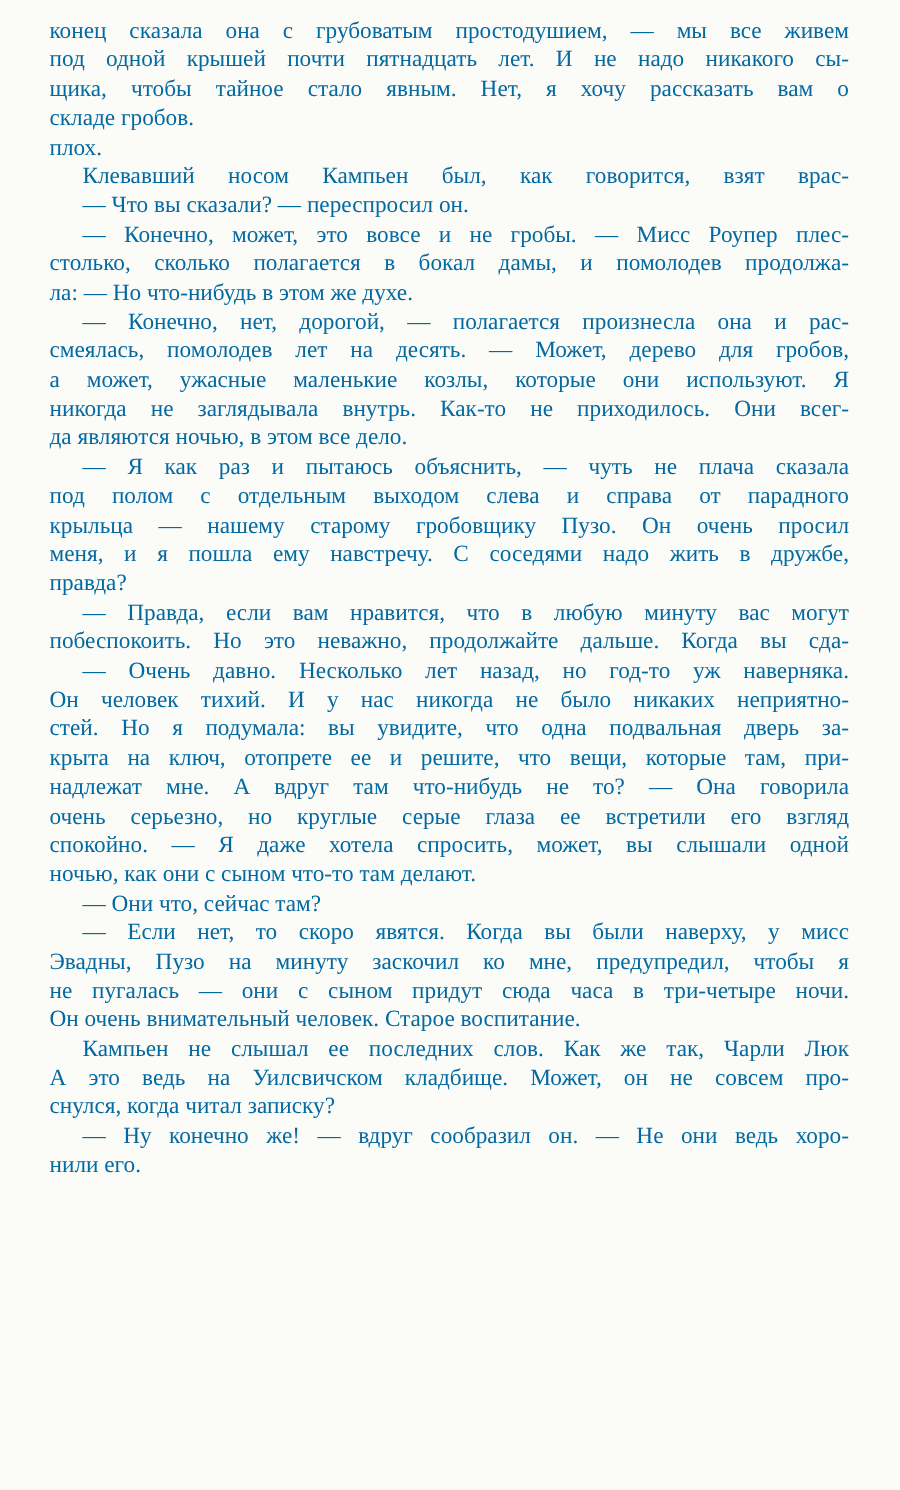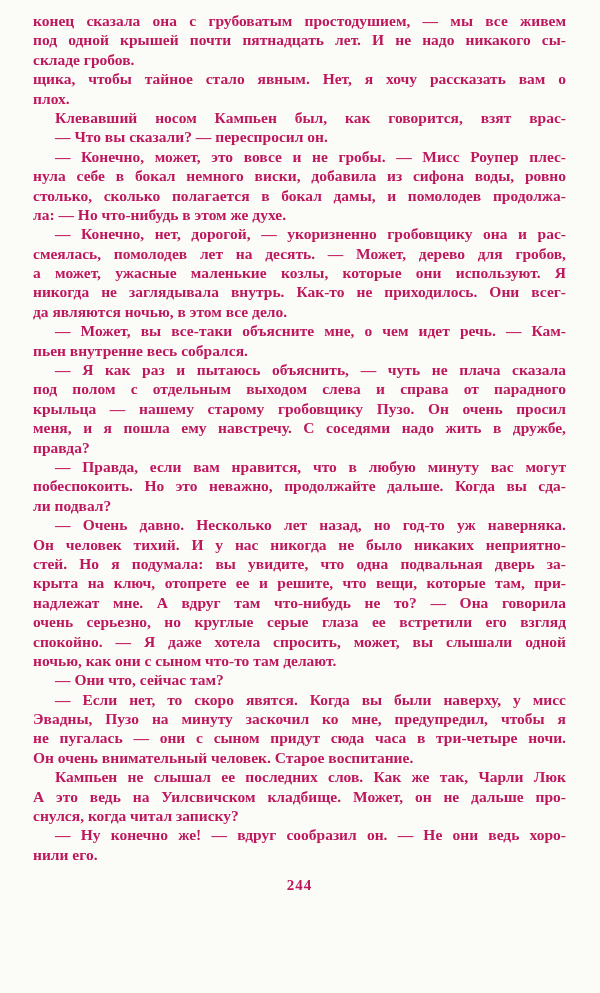--- a/index.html
+++ b/index.html
@@ -9,22 +9,22 @@
     height: 993px;
     background: #fbfbf8;
     overflow: hidden;
   }
   .page {
     box-sizing: border-box;
     width: 600px;
     height: 993px;
     padding: 11px 34px 0 33px;
     font-family: "Liberation Serif", "DejaVu Serif", serif;
-    font-weight: bold;
-    color: #be185d;
+    font-weight: normal;
+    color: #0369a1;
     font-size: 15.5px;
   }
   .text-block { width: 533px; }
   .para { margin: 0; padding: 0; }
   .line {
     height: 19.4px;
     line-height: 19.4px;
     text-align: justify;
     text-align-last: justify;
     white-space: normal;
@@ -44,58 +44,52 @@
   }
 </style>
 </head>
 <body>
 
 <div class="page">
   <div class="text-block" id="text-block">
       <div class="para">
         <div class="line">конец сказала она с грубоватым простодушием, — мы все живем</div>
         <div class="line">под одной крышей почти пятнадцать лет. И не надо никакого сы-</div>
+        <div class="line">щика, чтобы тайное стало явным. Нет, я хочу рассказать вам о</div>
         <div class="line last">складе гробов.</div>
-        <div class="line">щика, чтобы тайное стало явным. Нет, я хочу рассказать вам о</div>
       </div>
       <div class="para">
         <div class="line last">плох.</div>
         <div class="line indent">Клевавший носом Кампьен был, как говорится, взят врас-</div>
       </div>
       <div class="para">
         <div class="line last indent">— Что вы сказали? — переспросил он.</div>
       </div>
       <div class="para">
         <div class="line indent">— Конечно, может, это вовсе и не гробы. — Мисс Роупер плес-</div>
-        <div class="line">нула себе в бокал немного виски, добавила из сифона воды, ровно</div>
         <div class="line">столько, сколько полагается в бокал дамы, и помолодев продолжа-</div>
         <div class="line last">ла: — Но что-нибудь в этом же духе.</div>
       </div>
       <div class="para">
-        <div class="line indent">— Конечно, нет, дорогой, — укоризненно гробовщику она и рас-</div>
+        <div class="line indent">— Конечно, нет, дорогой, — полагается произнесла она и рас-</div>
         <div class="line">смеялась, помолодев лет на десять. — Может, дерево для гробов,</div>
         <div class="line">а может, ужасные маленькие козлы, которые они используют. Я</div>
         <div class="line">никогда не заглядывала внутрь. Как-то не приходилось. Они всег-</div>
         <div class="line last">да являются ночью, в этом все дело.</div>
-      </div>
-      <div class="para">
-        <div class="line indent">— Может, вы все-таки объясните мне, о чем идет речь. — Кам-</div>
-        <div class="line last">пьен внутренне весь собрался.</div>
       </div>
       <div class="para">
         <div class="line indent">— Я как раз и пытаюсь объяснить, — чуть не плача сказала</div>
         <div class="line">под полом с отдельным выходом слева и справа от парадного</div>
         <div class="line">крыльца — нашему старому гробовщику Пузо. Он очень просил</div>
         <div class="line">меня, и я пошла ему навстречу. С соседями надо жить в дружбе,</div>
         <div class="line last">правда?</div>
       </div>
       <div class="para">
         <div class="line indent">— Правда, если вам нравится, что в любую минуту вас могут</div>
         <div class="line">побеспокоить. Но это неважно, продолжайте дальше. Когда вы сда-</div>
-        <div class="line last">ли подвал?</div>
       </div>
       <div class="para">
         <div class="line indent">— Очень давно. Несколько лет назад, но год-то уж наверняка.</div>
         <div class="line">Он человек тихий. И у нас никогда не было никаких неприятно-</div>
         <div class="line">стей. Но я подумала: вы увидите, что одна подвальная дверь за-</div>
         <div class="line">крыта на ключ, отопрете ее и решите, что вещи, которые там, при-</div>
         <div class="line">надлежат мне. А вдруг там что-нибудь не то? — Она говорила</div>
         <div class="line">очень серьезно, но круглые серые глаза ее встретили его взгляд</div>
         <div class="line">спокойно. — Я даже хотела спросить, может, вы слышали одной</div>
         <div class="line last">ночью, как они с сыном что-то там делают.</div>
@@ -104,22 +98,21 @@
         <div class="line last indent">— Они что, сейчас там?</div>
       </div>
       <div class="para">
         <div class="line indent">— Если нет, то скоро явятся. Когда вы были наверху, у мисс</div>
         <div class="line">Эвадны, Пузо на минуту заскочил ко мне, предупредил, чтобы я</div>
         <div class="line">не пугалась — они с сыном придут сюда часа в три-четыре ночи.</div>
         <div class="line last">Он очень внимательный человек. Старое воспитание.</div>
       </div>
       <div class="para">
         <div class="line indent">Кампьен не слышал ее последних слов. Как же так, Чарли Люк</div>
-        <div class="line">А это ведь на Уилсвичском кладбище. Может, он не дальше про-</div>
+        <div class="line">А это ведь на Уилсвичском кладбище. Может, он не совсем про-</div>
         <div class="line last">снулся, когда читал записку?</div>
       </div>
       <div class="para">
         <div class="line indent">— Ну конечно же! — вдруг сообразил он. — Не они ведь хоро-</div>
         <div class="line last">нили его.</div>
       </div>
     </div>
-  <div class="page-number">244</div>
 </div>
 
 </body></html>

